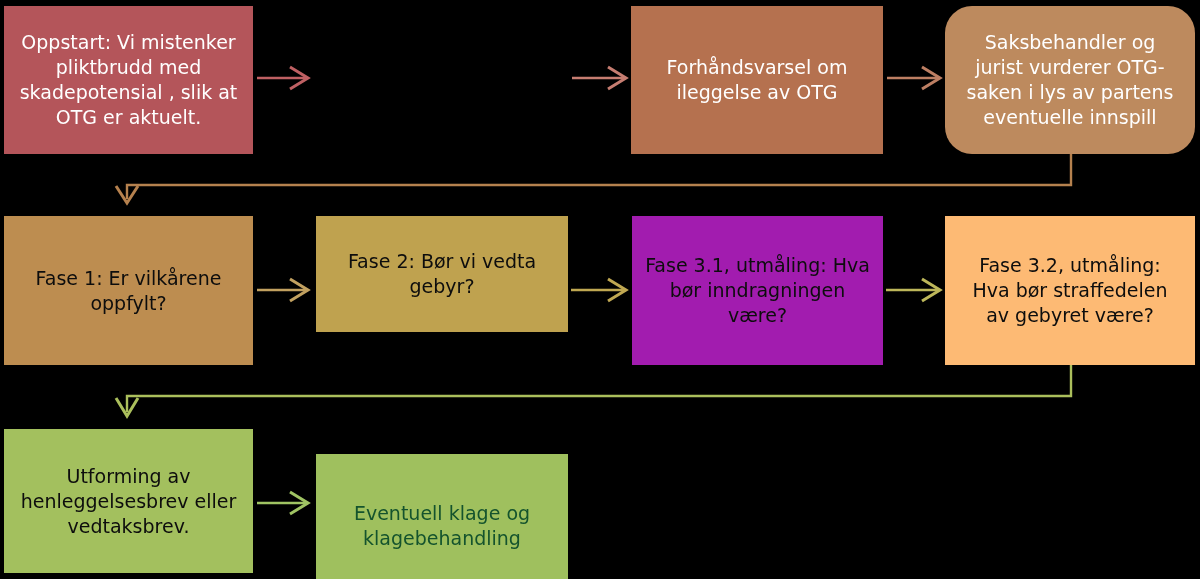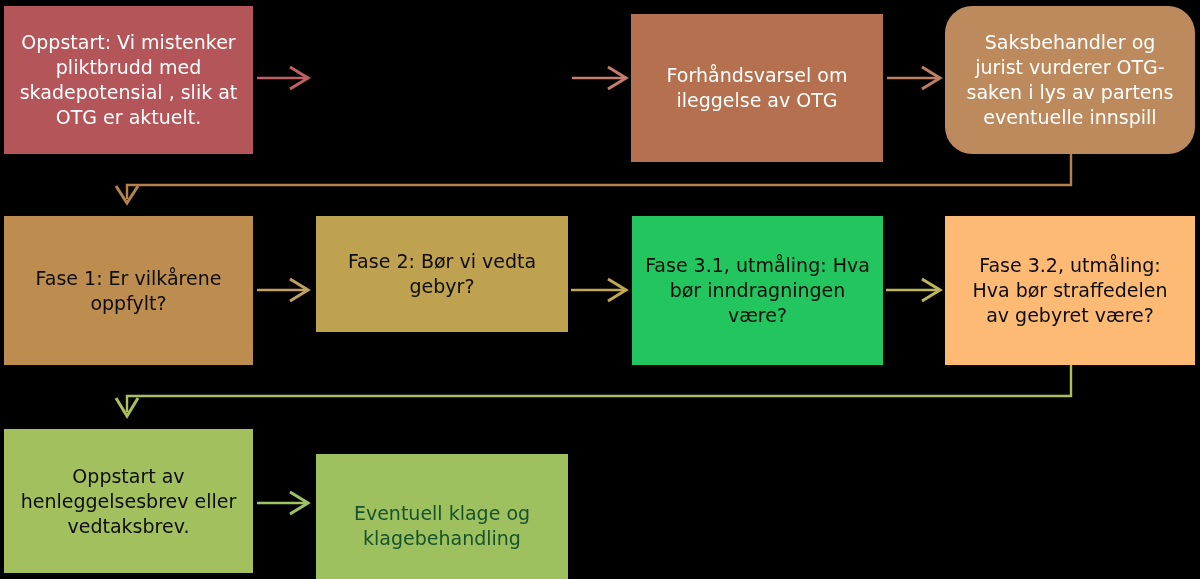--- a/index.html
+++ b/index.html
@@ -13,21 +13,21 @@
   .box{
     position:absolute;
     display:flex;align-items:center;justify-content:center;
     text-align:center;
     font-size:19px;line-height:25px;
     padding:8px 13px;
     box-sizing:border-box;
   }
   #box0{left:4px;  top:6px;  width:249px;height:148px;}
   #box1{left:316px;top:6px;  width:253px;height:148px;}
-  #box2{left:631px;top:6px;  width:252px;height:148px;margin-top:8px;}
+  #box2{left:631px;top:6px;  width:252px;height:148px;}
   #box3{left:945px;top:6px;  width:250px;height:148px;border-radius:27px;}
   #box4{left:4px;  top:216px;width:249px;height:149px;}
   #box5{left:316px;top:216px;width:252px;height:116px;}
   #box6{left:632px;top:216px;width:251px;height:149px;}
   #box7{left:945px;top:216px;width:250px;height:149px;}
   #box8{left:4px;  top:429px;width:249px;height:144px;}
   #box9{left:316px;top:429px;width:252px;height:144px;}
   #connector-layer{
     position:absolute;left:0;top:0;width:1200px;height:579px;
     pointer-events:none;
@@ -49,29 +49,29 @@
   <div class="box" id="box3" style="background-color: rgb(189, 138, 94); color: rgb(255, 255, 255);">
     <span>Saksbehandler og jurist vurderer OTG-saken i lys av partens eventuelle innspill</span>
   </div>
 
   <div class="box" id="box4" style="background-color: rgb(189, 141, 80); color: rgb(13, 13, 13); justify-content: flex-end;">
     <span>Fase 1: Er vilkårene oppfylt?</span>
   </div>
   <div class="box" id="box5" style="background-color: rgb(191, 162, 79); color: rgb(13, 13, 13);">
     <span>Fase 2: Bør vi vedta gebyr?</span>
   </div>
-  <div class="box" id="box6" style="background-color: #22c55e; color: rgb(13, 13, 13);">
+  <div class="box" id="box6" style="background-color: #a21caf; color: rgb(13, 13, 13);">
     <span>Fase 3.1, utmåling: Hva bør inndragningen være?</span>
   </div>
   <div class="box" id="box7" style="background-color: #fdba74; color: rgb(13, 13, 13);">
     <span>Fase 3.2, utmåling: Hva bør straffedelen av gebyret være?</span>
   </div>
 
   <div class="box" id="box8" style="background-color: rgb(163, 192, 94); color: rgb(13, 13, 13);">
-    <span>Oppstart av henleggelsesbrev eller vedtaksbrev.</span>
+    <span>Utforming av henleggelsesbrev eller vedtaksbrev.</span>
   </div>
   <div class="box" id="box9" style="background-color: rgb(159, 192, 94); color: #14532d; margin-top: 25px;">
     <span>Eventuell klage og klagebehandling</span>
   </div>
 
   <svg id="connector-layer" width="1200" height="579" viewBox="0 0 1200 579" xmlns="http://www.w3.org/2000/svg">
 
     <g stroke="#bf6063">
       <line class="shaft" x1="257" y1="78" x2="306" y2="78"></line>
       <polyline class="head" points="290,67 308,78 290,89"></polyline>

